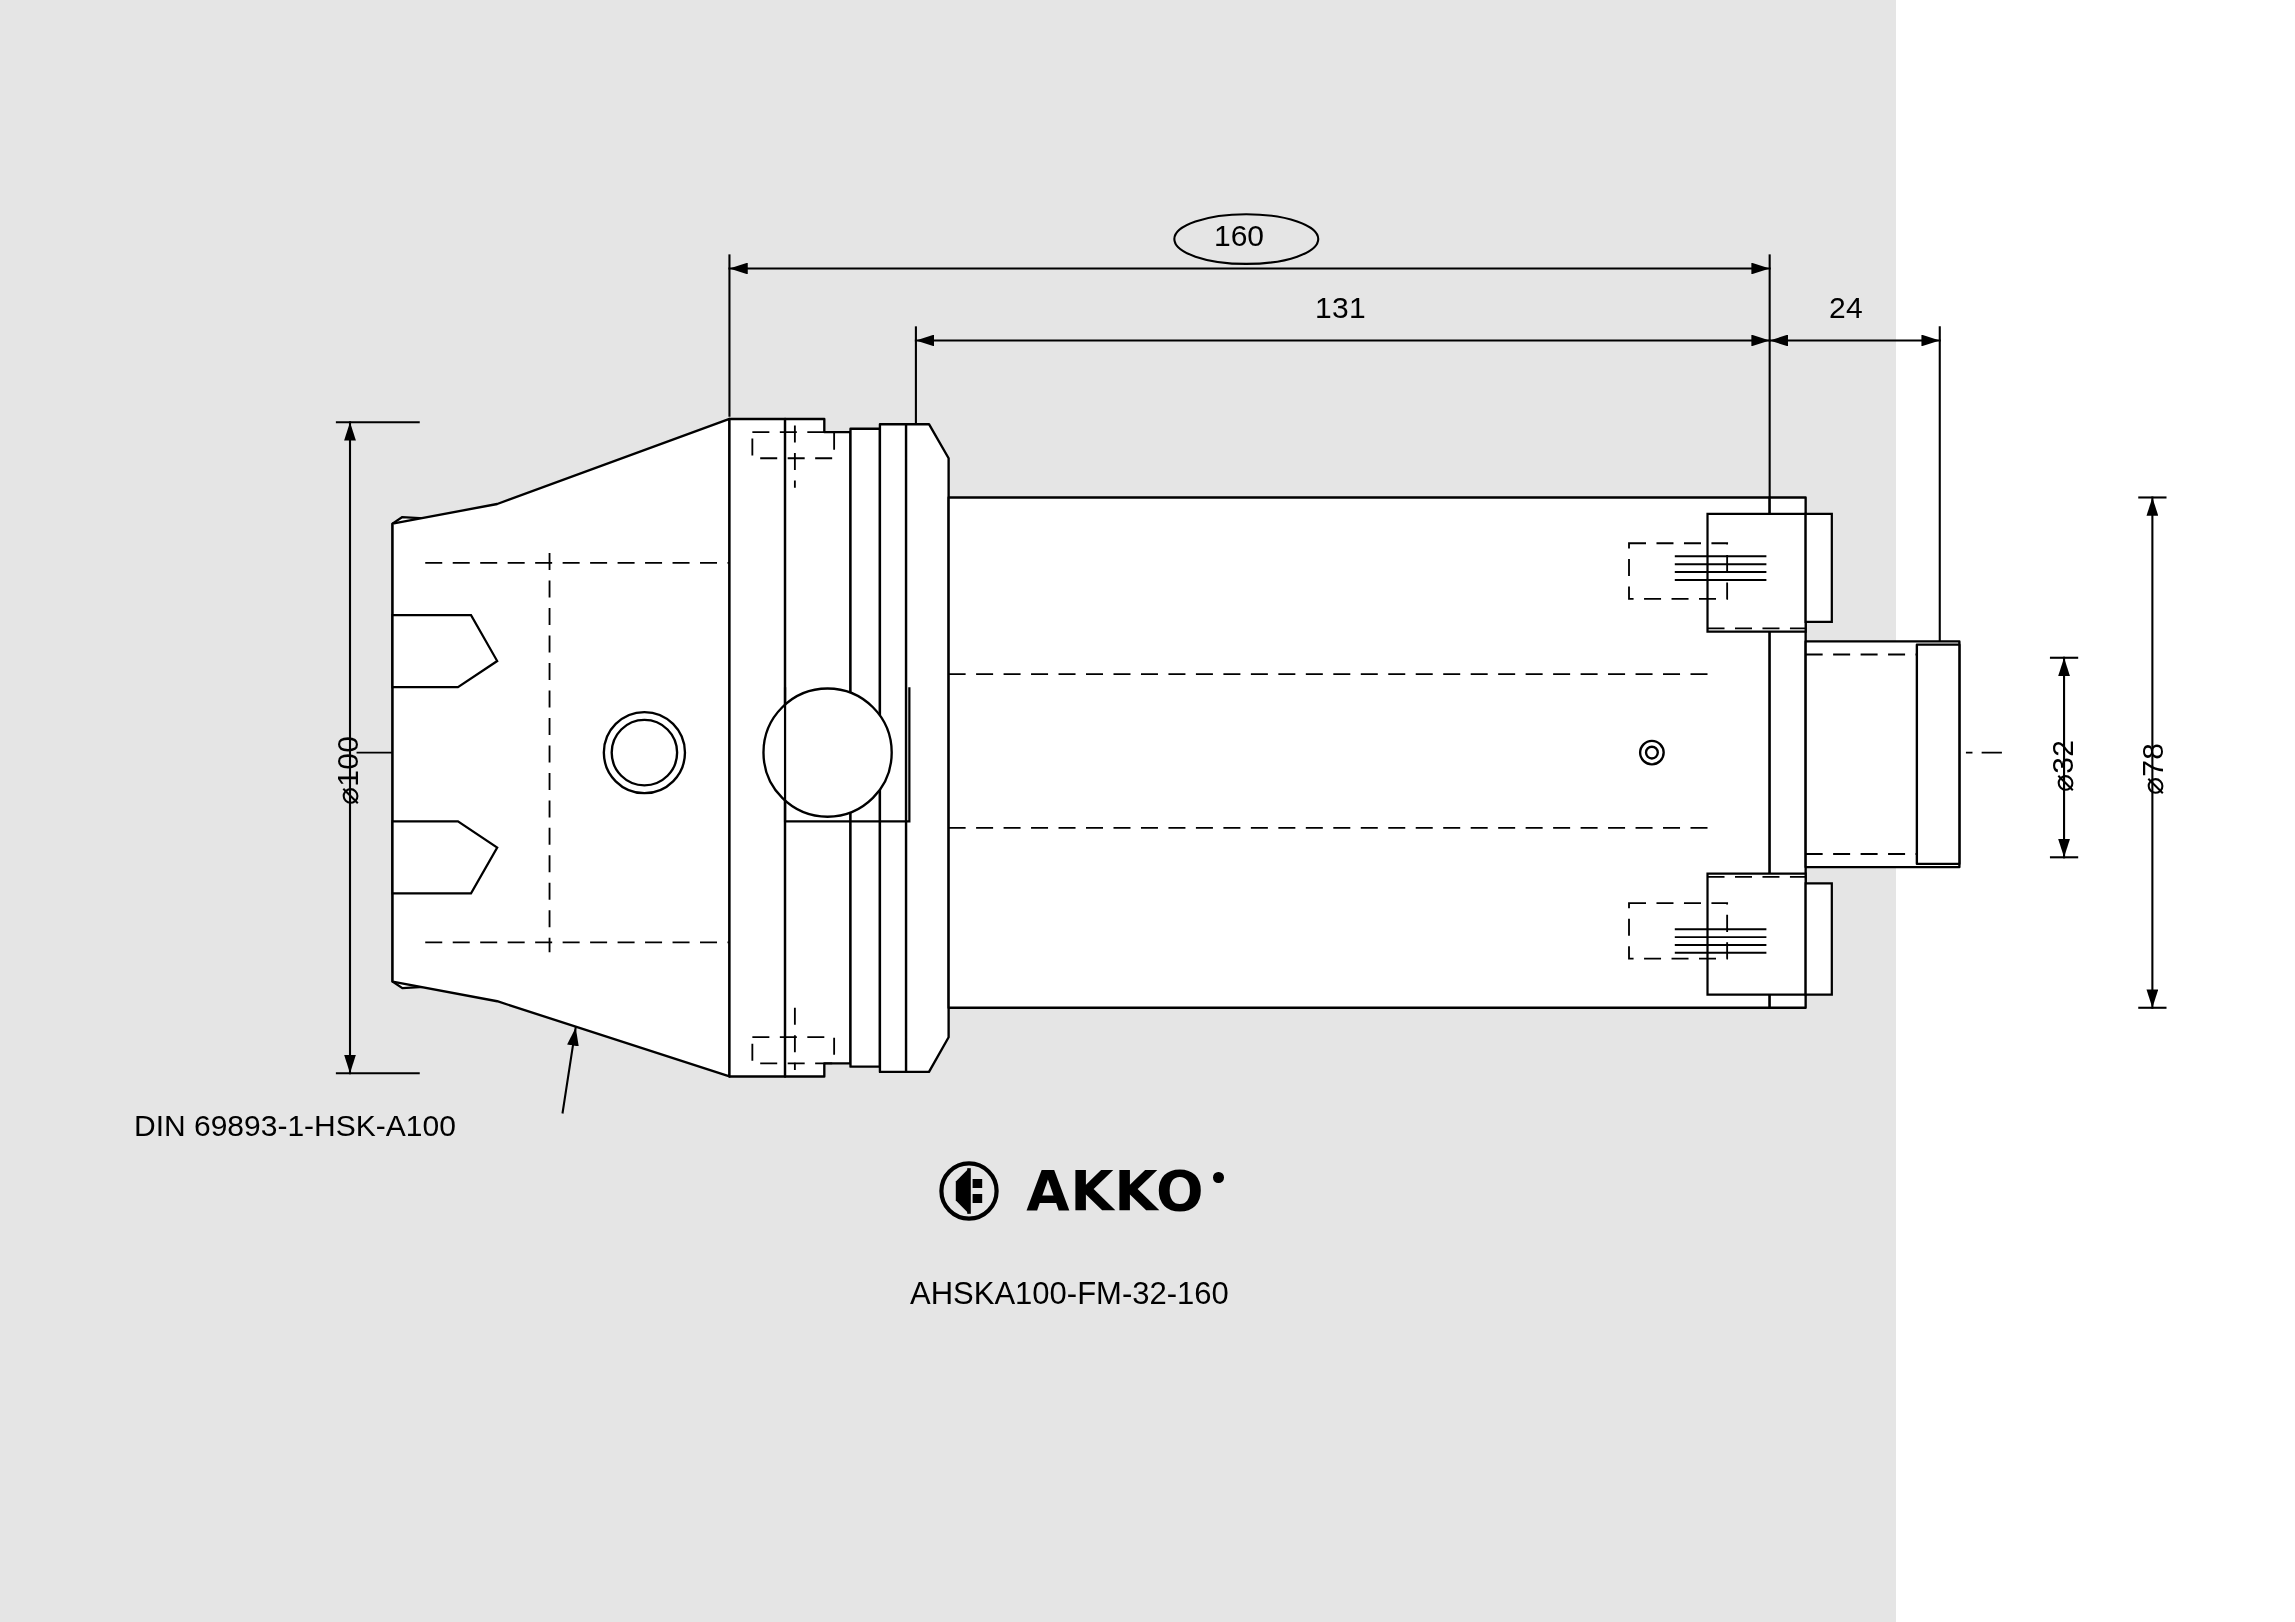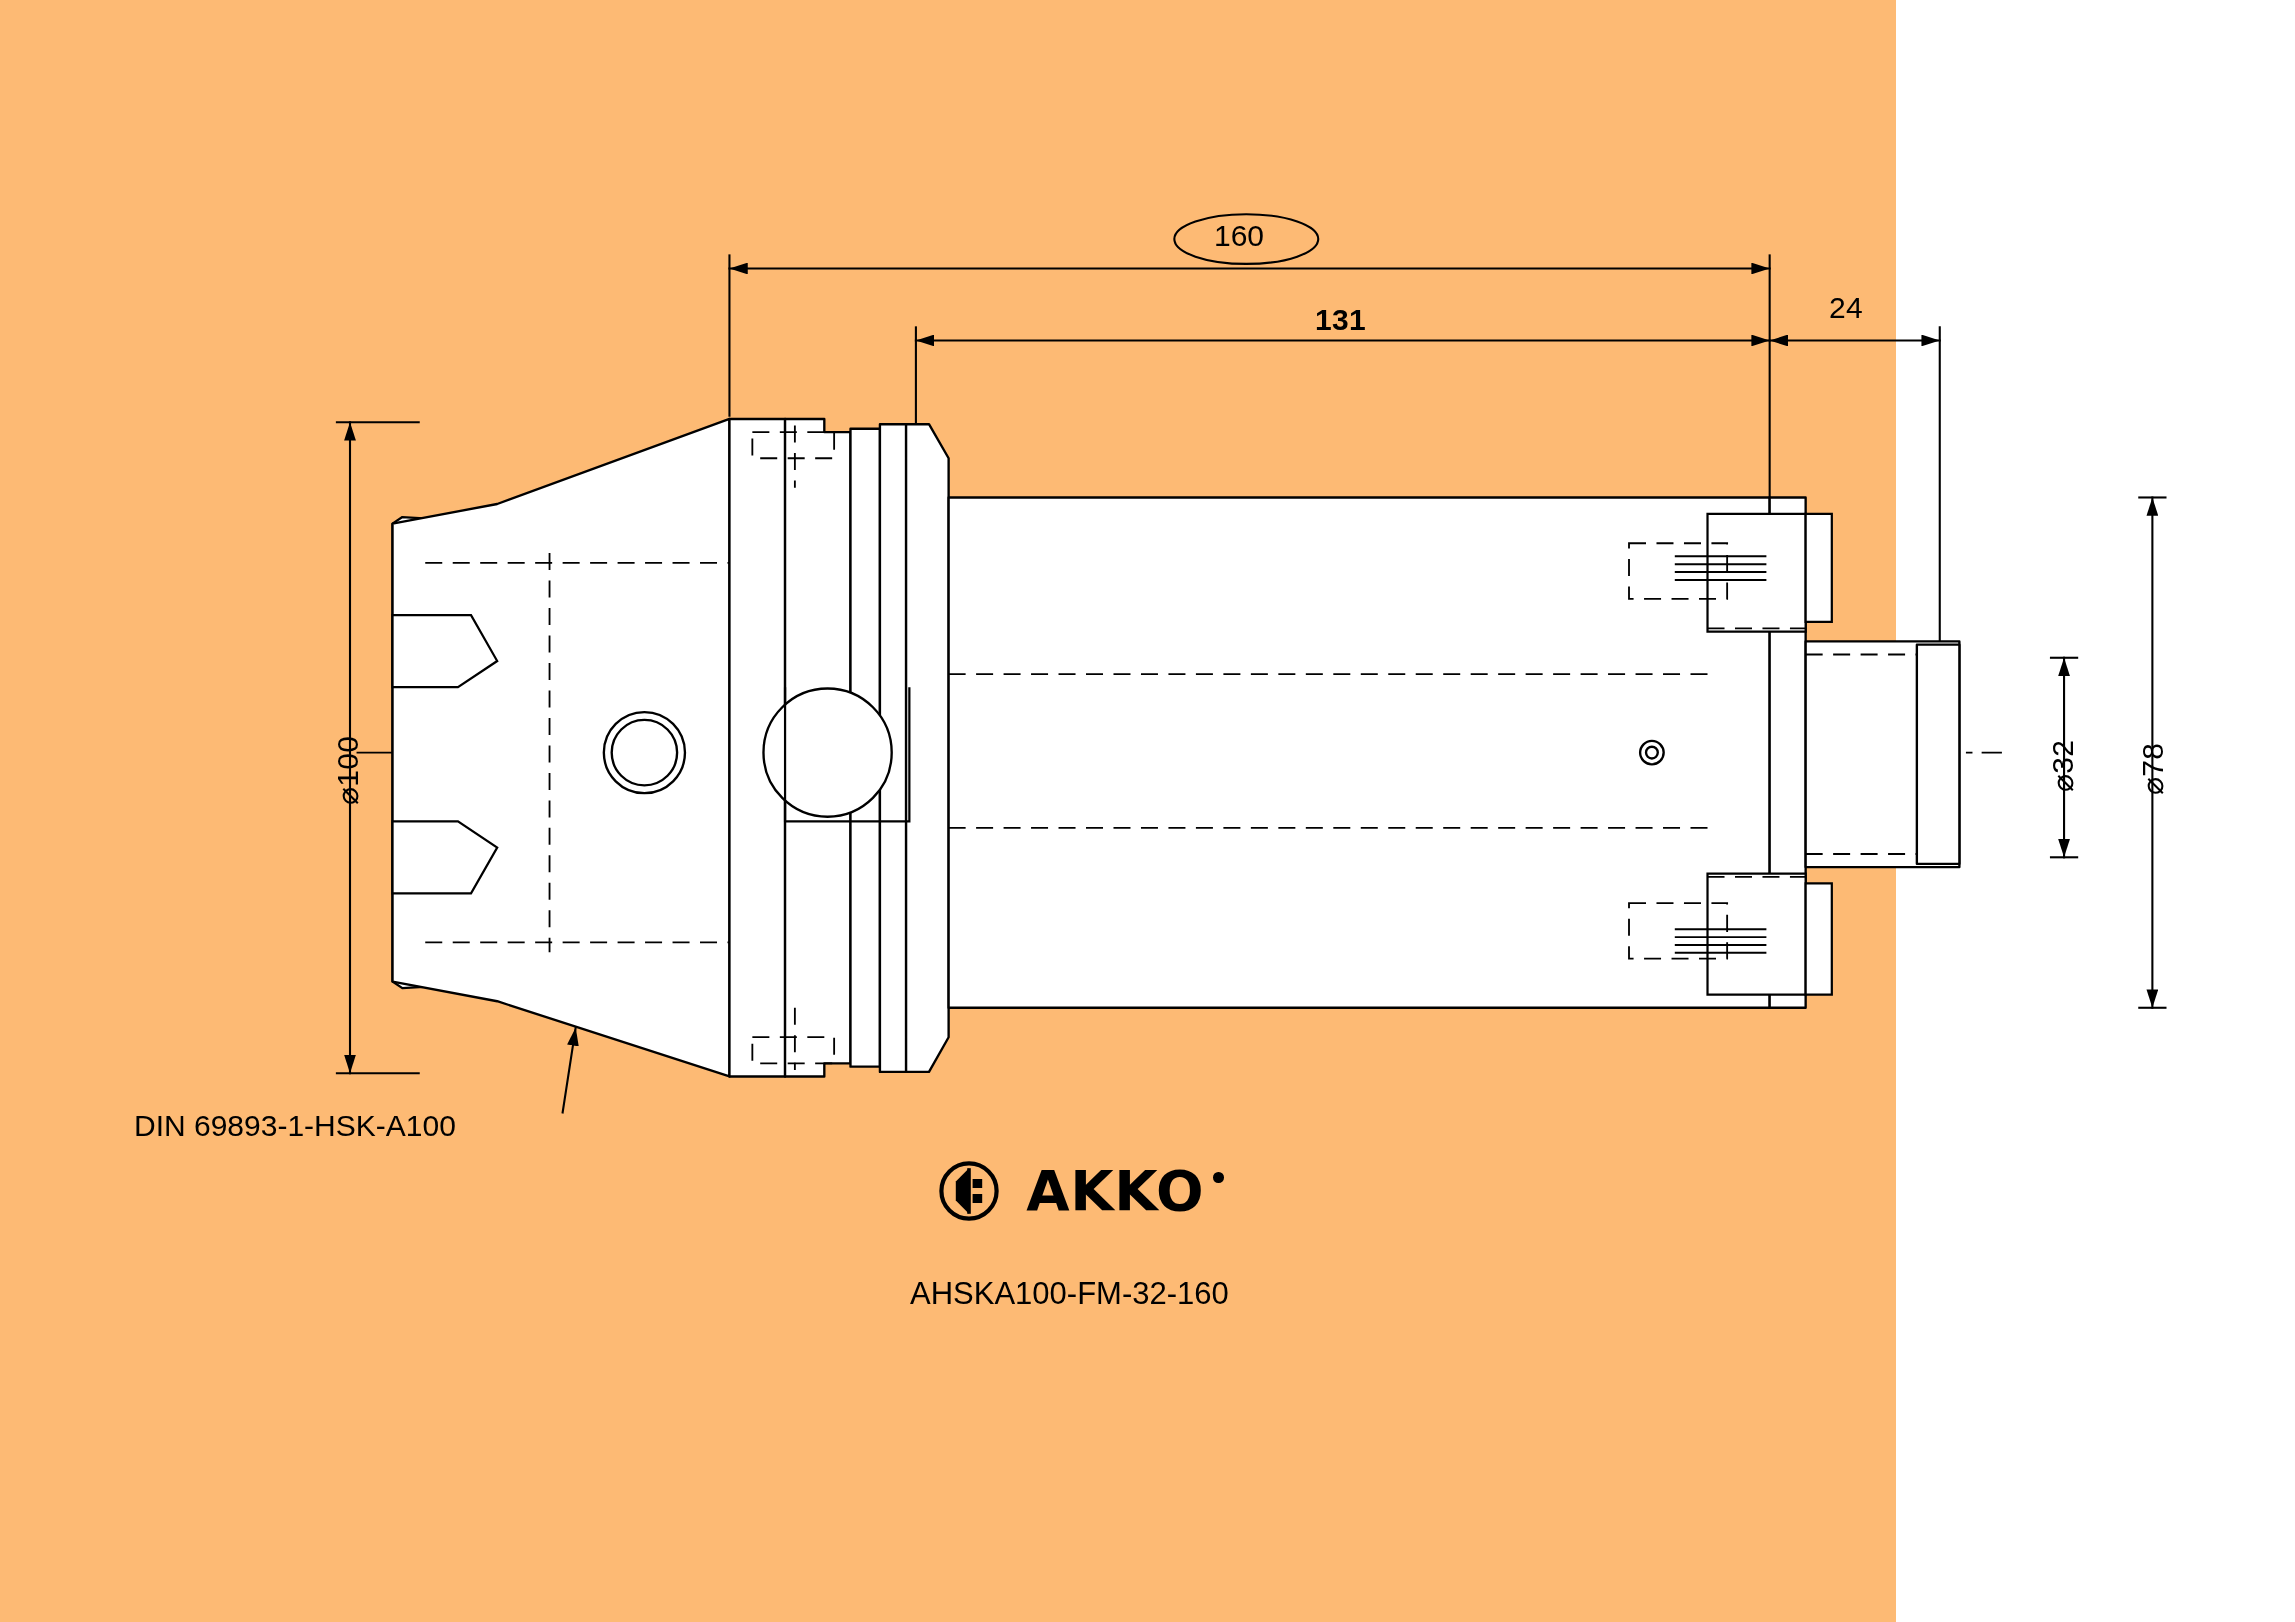--- a/index.html
+++ b/index.html
@@ -11,21 +11,21 @@
     width: 2295px;
     height: 1623px;
     font-family: "Liberation Sans", sans-serif;
     color: #000000;
     overflow: hidden;
   }
   #sheet {
     position: relative;
     width: 1896px;
     height: 1623px;
-    background: #fdba74;
+    background: #e5e5e5;
   }
   svg.drawing {
     position: absolute;
     left: 0;
     top: 0;
     width: 2295px;
     height: 1623px;
   }
   .txt {
     position: absolute;
@@ -176,21 +176,21 @@
       <path d="M1200,1050 L1200,1255 L1390,1255 L1390,1050"></path>
     </g>
 
     <g stroke="#000" fill="#ffffff" stroke-width="3.4">
       <path d="M600,940 L720,940 L760,1010 L700,1050 L600,1050 Z"></path>
       <path d="M600,1255 L700,1255 L760,1295 L720,1365 L600,1365 Z"></path>
     </g>
   </svg>
 
   <div class="txt dim-balloon" style="left:1214px; top:219px;">160</div>
-  <div class="txt dim-text" style="left:1315px; top:303px;font-weight:bold;">131</div>
+  <div class="txt dim-text" style="left:1315px; top:291px;">131</div>
   <div class="txt dim-text" style="left:1829px; top:291px;text-align:right;">24</div>
 
   <div class="txt dim-text rot90" style="left:330px; top:805px;">⌀100</div>
   <div class="txt dim-text rot90" style="left:2045px; top:792px;">⌀32</div>
   <div class="txt dim-text rot90" style="left:2135px; top:795px;">⌀78</div>
 
   <div class="txt note-text" style="left:134px; top:1109px;">DIN 69893-1-HSK-A100</div>
 
   <div style="position:absolute; left:939px; top:1158px; display:flex; align-items:center; gap:9.2px;">
     <svg width="60" height="60" viewBox="0 0 100 100">

